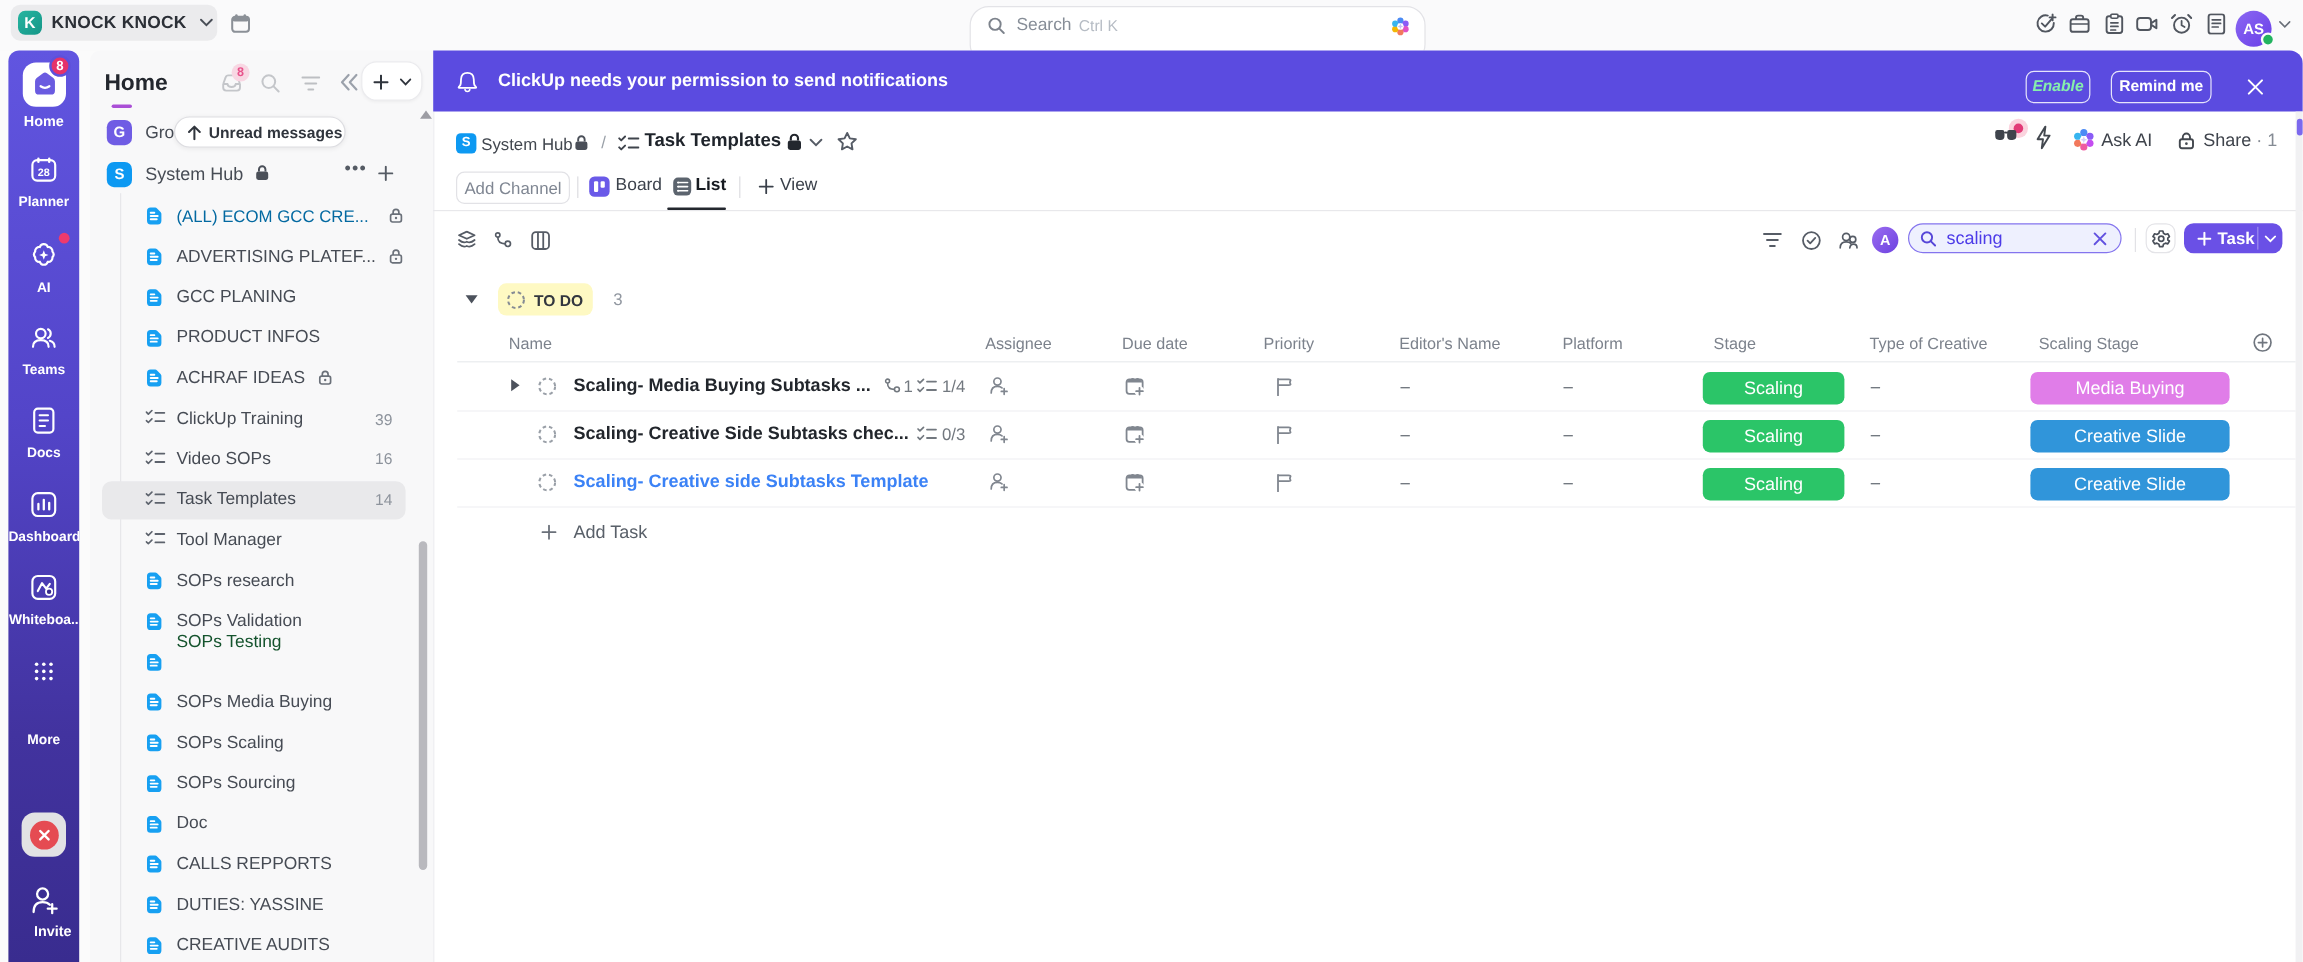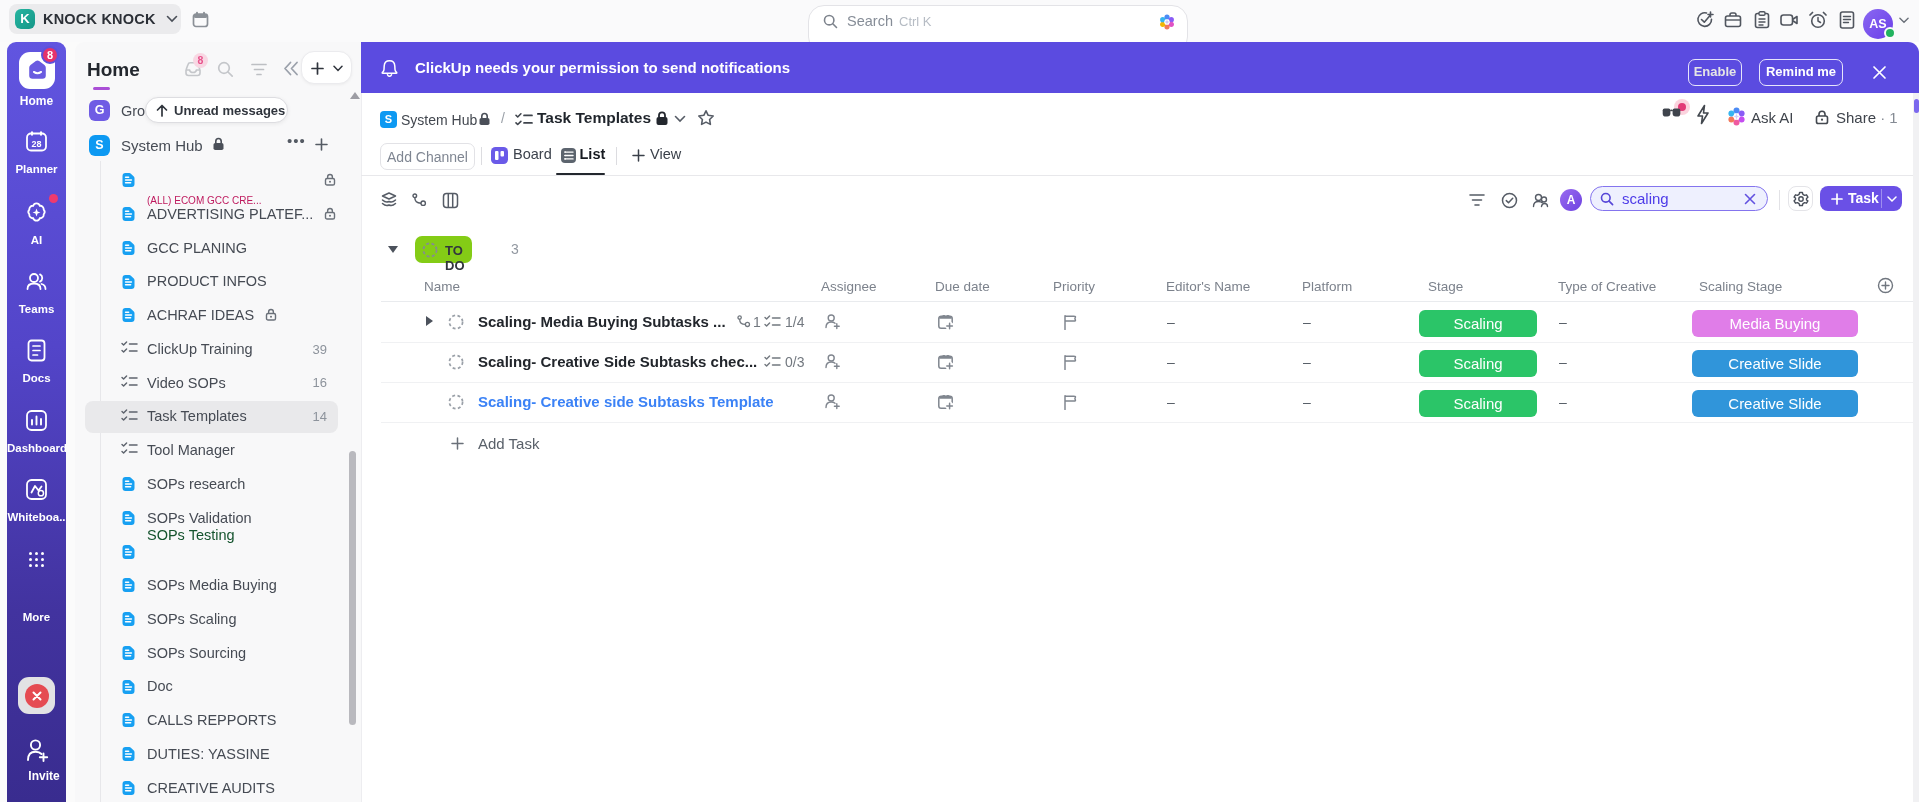--- a/index.html
+++ b/index.html
@@ -216,21 +216,21 @@
   <svg class="abs" style="left:240px;top:96px;" width="13" height="13" viewBox="0 0 13 13">
       <path d="M6.5 1 V12 M1 6.5 H12" stroke="#555b64" stroke-width="1.6" stroke-linecap="round"></path>
     </svg>
   <div class="abs" style="left:24.5px;top:119px;width:1.5px;height:641px;background:#e7e7ea;"></div>
 <div class="abs" style="left:46px;top:130.4px;width:17px;height:16px;">
       <svg width="15" height="16" viewBox="0 0 15 16">
         <path d="M1.5 4 Q1.5 1 4.5 1 H8.3 Q9.2 1 9.9 1.7 L12.8 4.6 Q13.5 5.3 13.5 6.2 V12 Q13.5 15 10.5 15 H4.5 Q1.5 15 1.5 12 Z" fill="#17a0f2"></path>
         <path d="M4.6 5.3 H7.6 M4.6 8 H10.4 M4.6 10.7 H9.6" stroke="#fff" stroke-width="1.6" stroke-linecap="round"></path>
       </svg>
     </div>
-    <div class="abs" style="left:72px;top:130.2px;font-size:10px;color:#be185d;white-space:nowrap;margin-top:23px;">(ALL) ECOM GCC CRE...</div>
+    <div class="abs" style="left:72px;top:130.2px;font-size:14px;color:#0369a1;white-space:nowrap;">(ALL) ECOM GCC CRE...</div>
     <div class="abs" style="left:249px;top:131.4px;">
       <svg width="12" height="13" viewBox="0 0 12 13">
         <rect x="1.5" y="5.5" width="9" height="6.5" rx="1.6" fill="none" stroke="#6a7079" stroke-width="1.4"></rect>
         <path d="M3.6 5.5 V3.9 A2.4 2.4 0 0 1 8.4 3.9 V5.5" fill="none" stroke="#6a7079" stroke-width="1.4"></path>
         <circle cx="6" cy="8.7" r="1" fill="#6a7079"></circle>
       </svg>
     </div>
     <div class="abs" style="left:46px;top:164.1px;width:17px;height:16px;">
       <svg width="15" height="16" viewBox="0 0 15 16">
         <path d="M1.5 4 Q1.5 1 4.5 1 H8.3 Q9.2 1 9.9 1.7 L12.8 4.6 Q13.5 5.3 13.5 6.2 V12 Q13.5 15 10.5 15 H4.5 Q1.5 15 1.5 12 Z" fill="#17a0f2"></path>
@@ -386,21 +386,21 @@
     <div class="abs" style="left:274px;top:409px;width:7px;height:274px;border-radius:4px;background:#b9b9be;"></div>
   </div>
 <div class="abs" style="left:361px;top:42px;width:1558px;height:760px;background:#fff;">
     <div class="abs" style="left:0;top:51px;width:1px;height:709px;background:#ededf0;"></div>
     <div class="abs" style="left:0;top:0;width:1558px;height:51px;background:#5b4be0;border-radius:0 11px 0 0;">
   <svg class="abs" style="left:20px;top:17px;" width="17" height="18" viewBox="0 0 17 18">
         <path d="M8.5 1.8 Q13.5 1.8 13.8 7 L14 10.5 Q14.1 12 15.2 13 L15.6 13.4 Q16.3 14.2 15.2 14.2 H1.8 Q0.7 14.2 1.4 13.4 L1.8 13 Q2.9 12 3 10.5 L3.2 7 Q3.5 1.8 8.5 1.8 Z" fill="none" stroke="#fff" stroke-width="1.5" stroke-linejoin="round"></path>
         <path d="M6.5 15.8 Q7 17.3 8.5 17.3 Q10 17.3 10.5 15.8" fill="none" stroke="#fff" stroke-width="1.5" stroke-linecap="round"></path>
       </svg>
   <div class="abs" style="left:54px;top:17px;font-size:15px;font-weight:bold;color:#fff;">ClickUp needs your permission to send notifications</div>
-  <div class="abs" style="left:1327px;top:17px;width:54px;height:27px;border:1.2px solid rgba(255,255,255,.85);border-radius:7px;color:#e5e5e5;font-size:13px;font-weight:bold;text-align:center;line-height:24px;">Enable</div>
+  <div class="abs" style="left:1327px;top:17px;width:54px;height:27px;border:1.2px solid rgba(255,255,255,.85);border-radius:7px;color:#86efac;font-size:13px;font-weight:bold;text-align:center;line-height:24px;font-style:italic;">Enable</div>
   <div class="abs" style="left:1398px;top:17px;width:84px;height:27px;border:1.2px solid rgba(255,255,255,.85);border-radius:7px;color:#fff;font-size:13px;font-weight:bold;text-align:center;line-height:24px;">Remind me</div>
   <svg class="abs" style="left:1511px;top:23px;" width="15" height="15" viewBox="0 0 15 15">
         <path d="M2 2 L13 13 M13 2 L2 13" stroke="#fff" stroke-width="1.7" stroke-linecap="round"></path>
       </svg>
 </div>
 <div class="abs" style="left:19px;top:69px;width:17px;height:17px;border-radius:4px;background:#0d99f2;color:#fff;font-size:11px;font-weight:bold;text-align:center;line-height:17px;">S</div>
 <div class="abs" style="left:40px;top:70px;font-size:14px;color:#42474f;">System Hub</div>
 <svg class="abs" style="left:117px;top:70px;" width="13" height="14" viewBox="0 0 13 14">
       <rect x="1.5" y="6" width="10" height="7" rx="1.8" fill="#4a4f58"></rect>
       <path d="M3.8 6 V4.2 A2.7 2.7 0 0 1 9.2 4.2 V6" fill="none" stroke="#4a4f58" stroke-width="1.6"></path>
@@ -524,21 +524,21 @@
   <svg class="abs" style="left:11px;top:6.5px;" width="12" height="12" viewBox="0 0 12 12">
       <path d="M6 1 V11 M1 6 H11" stroke="#fff" stroke-width="1.7" stroke-linecap="round"></path>
     </svg>
   <div class="abs" style="left:28px;top:4px;font-size:14px;font-weight:bold;color:#fff;">Task</div>
   <div class="abs" style="left:61px;top:3px;width:1px;height:19px;background:rgba(255,255,255,.35);"></div>
   <svg class="abs" style="left:67px;top:10px;" width="10" height="7" viewBox="0 0 10 7">
       <path d="M1 1 L5 5 L9 1" stroke="#fff" stroke-width="1.5" fill="none" stroke-linecap="round"></path>
     </svg>
 </div>
 <div class="abs" style="left:388px;top:246px;width:0;height:0;border-left:5.5px solid transparent;border-right:5.5px solid transparent;border-top:7px solid #4c525c;"></div>
-<div class="abs" style="left:415px;top:235.5px;width:57px;height:27.5px;background:#84cc16;border-radius:7px;">
+<div class="abs" style="left:415px;top:235.5px;width:79px;height:27.5px;background:#fef9c3;border-radius:7px;">
   <svg class="abs" style="left:7px;top:6px;" width="16" height="16" viewBox="0 0 16 16">
       <circle cx="8" cy="8" r="6.6" fill="none" stroke="#858b94" stroke-width="1.7" stroke-dasharray="3 2.4"></circle>
     </svg>
   <div class="abs" style="left:30px;top:7px;font-size:13px;font-weight:bold;color:#32363e;">TO DO</div>
 </div>
 <div class="abs" style="left:511px;top:241px;font-size:14px;color:#9197a0;">3</div>
 <div class="abs" style="left:424px;top:279px;font-size:13.5px;color:#7c828c;">Name</div>
 <div class="abs" style="left:821px;top:279px;font-size:13.5px;color:#7c828c;">Assignee</div>
 <div class="abs" style="left:935px;top:279px;font-size:13.5px;color:#7c828c;">Due date</div>
 <div class="abs" style="left:1053px;top:279px;font-size:13.5px;color:#7c828c;">Priority</div>

